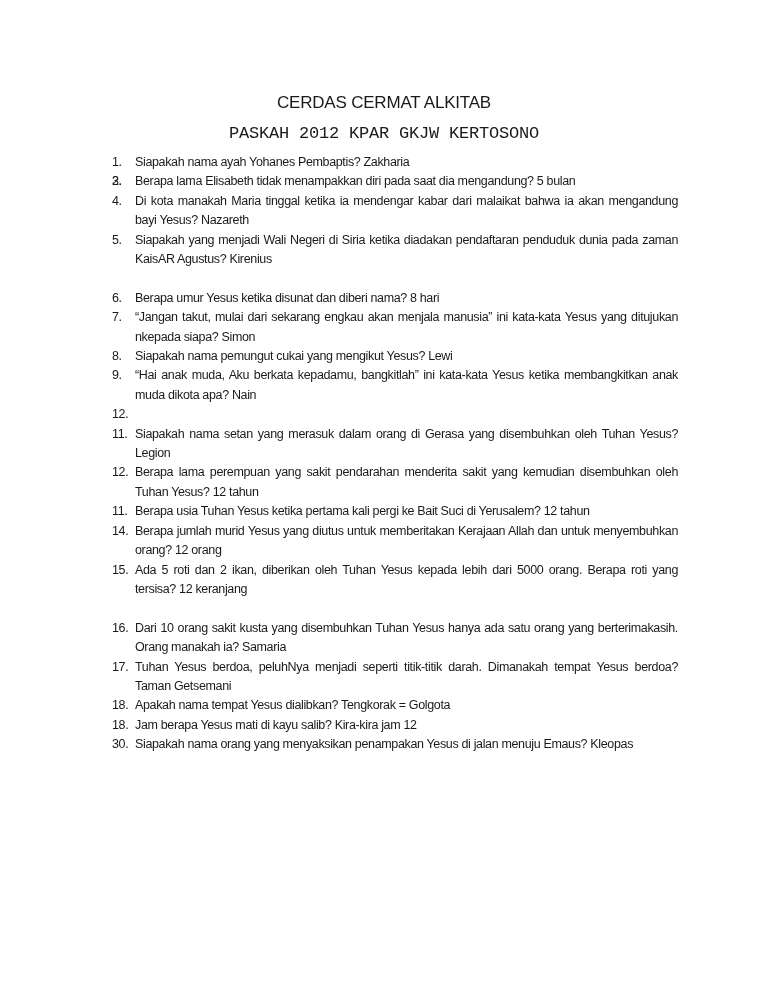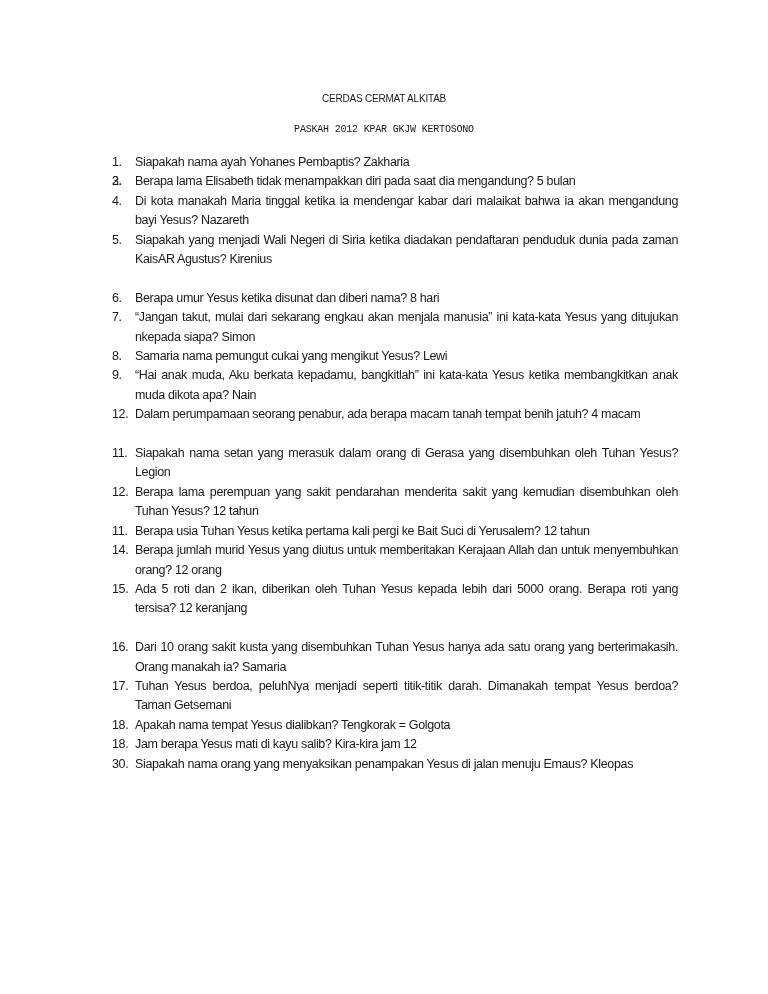--- a/index.html
+++ b/index.html
@@ -3,21 +3,21 @@
 <meta charset="utf-8">
 <style>
   html, body { margin: 0; padding: 0; }
   body {
     width: 768px; height: 994px; background: #ffffff; position: relative; overflow: hidden;
     font-family: "Liberation Sans", sans-serif; color: #1a1a1a;
   }
   .page { position: absolute; left: 0; top: 0; width: 768px; height: 994px; }
   .title {
     position: absolute; left: 0; width: 768px; text-align: center;
-    font-size: 10px; letter-spacing: -0.2px;
+    font-size: 17px; letter-spacing: -0.2px;
   }
   .t1 { top: 93px; }
   .t2 { top: 124px; font-family: Liberation Mono, monospace; }
   .qlist { position: absolute; left: 112px; width: 566px; top: 153px; margin: 0; padding: 0; list-style: none; }
   .q {
     position: relative; padding-left: 23px; font-size: 12.5px; line-height: 19.4px;
     text-align: justify; letter-spacing: -0.35px;
   }
   .q.single { text-align: left; }
   .q .num { position: absolute; left: 0; top: 0; }
@@ -32,23 +32,23 @@
 
   <ol class="qlist">
     <li class="q single"><span class="num">1.</span><span>Siapakah nama ayah Yohanes Pembaptis? Zakharia</span></li>
     <li class="q"><span class="num">2.</span></li>
     <li class="q single"><span class="num">3.</span><span>Berapa lama Elisabeth tidak menampakkan diri pada saat dia mengandung? 5 bulan</span></li>
     <li class="q"><span class="num">4.</span><span>Di kota manakah Maria tinggal ketika ia mendengar kabar dari malaikat bahwa ia akan mengandung bayi Yesus? Nazareth</span></li>
     <li class="q"><span class="num">5.</span><span>Siapakah yang menjadi  Wali Negeri di Siria ketika diadakan pendaftaran penduduk dunia pada zaman KaisAR Agustus? Kirenius</span></li>
     <li class="gap"></li>
     <li class="q single"><span class="num">6.</span><span>Berapa umur Yesus ketika disunat dan diberi nama? 8 hari</span></li>
     <li class="q"><span class="num">7.</span><span>“Jangan takut, mulai dari sekarang engkau akan menjala manusia” ini kata-kata Yesus yang ditujukan nkepada siapa? Simon</span></li>
-    <li class="q single"><span class="num">8.</span><span>Samaria nama pemungut cukai yang mengikut Yesus? Lewi</span></li>
+    <li class="q single"><span class="num">8.</span><span>Siapakah nama pemungut cukai yang mengikut Yesus? Lewi</span></li>
     <li class="q"><span class="num">9.</span><span>“Hai anak muda, Aku berkata kepadamu, bangkitlah” ini kata-kata Yesus ketika membangkitkan anak muda dikota apa? Nain</span></li>
-    <li class="q single"><span class="num">12.</span><span>Dalam perumpamaan seorang penabur, ada berapa macam tanah tempat benih jatuh? 4 macam</span></li>
+    <li class="q single"><span class="num">12.</span></li>
     <li class="gap"></li>
     <li class="q"><span class="num">11.</span><span>Siapakah nama setan yang merasuk dalam orang di Gerasa yang disembuhkan oleh Tuhan Yesus? Legion</span></li>
     <li class="q"><span class="num">12.</span><span>Berapa lama perempuan yang sakit pendarahan menderita sakit yang kemudian disembuhkan oleh Tuhan Yesus? 12 tahun</span></li>
     <li class="q single"><span class="num">11.</span><span>Berapa usia Tuhan Yesus ketika pertama kali pergi ke Bait Suci di Yerusalem? 12 tahun</span></li>
     <li class="q"><span class="num">14.</span><span>Berapa jumlah murid Yesus yang diutus untuk memberitakan Kerajaan Allah dan untuk menyembuhkan orang? 12 orang</span></li>
     <li class="q"><span class="num">15.</span><span>Ada 5 roti dan 2 ikan, diberikan oleh Tuhan Yesus kepada lebih dari 5000 orang. Berapa roti yang tersisa? 12 keranjang</span></li>
     <li class="gap"></li>
     <li class="q"><span class="num">16.</span><span>Dari 10 orang sakit kusta yang disembuhkan Tuhan Yesus hanya ada satu orang yang berterimakasih. Orang manakah ia? Samaria</span></li>
     <li class="q"><span class="num">17.</span><span>Tuhan Yesus berdoa, peluhNya menjadi seperti titik-titik darah. Dimanakah tempat Yesus berdoa? Taman Getsemani</span></li>
     <li class="q single"><span class="num">18.</span><span>Apakah nama tempat Yesus dialibkan? Tengkorak = Golgota</span></li>

